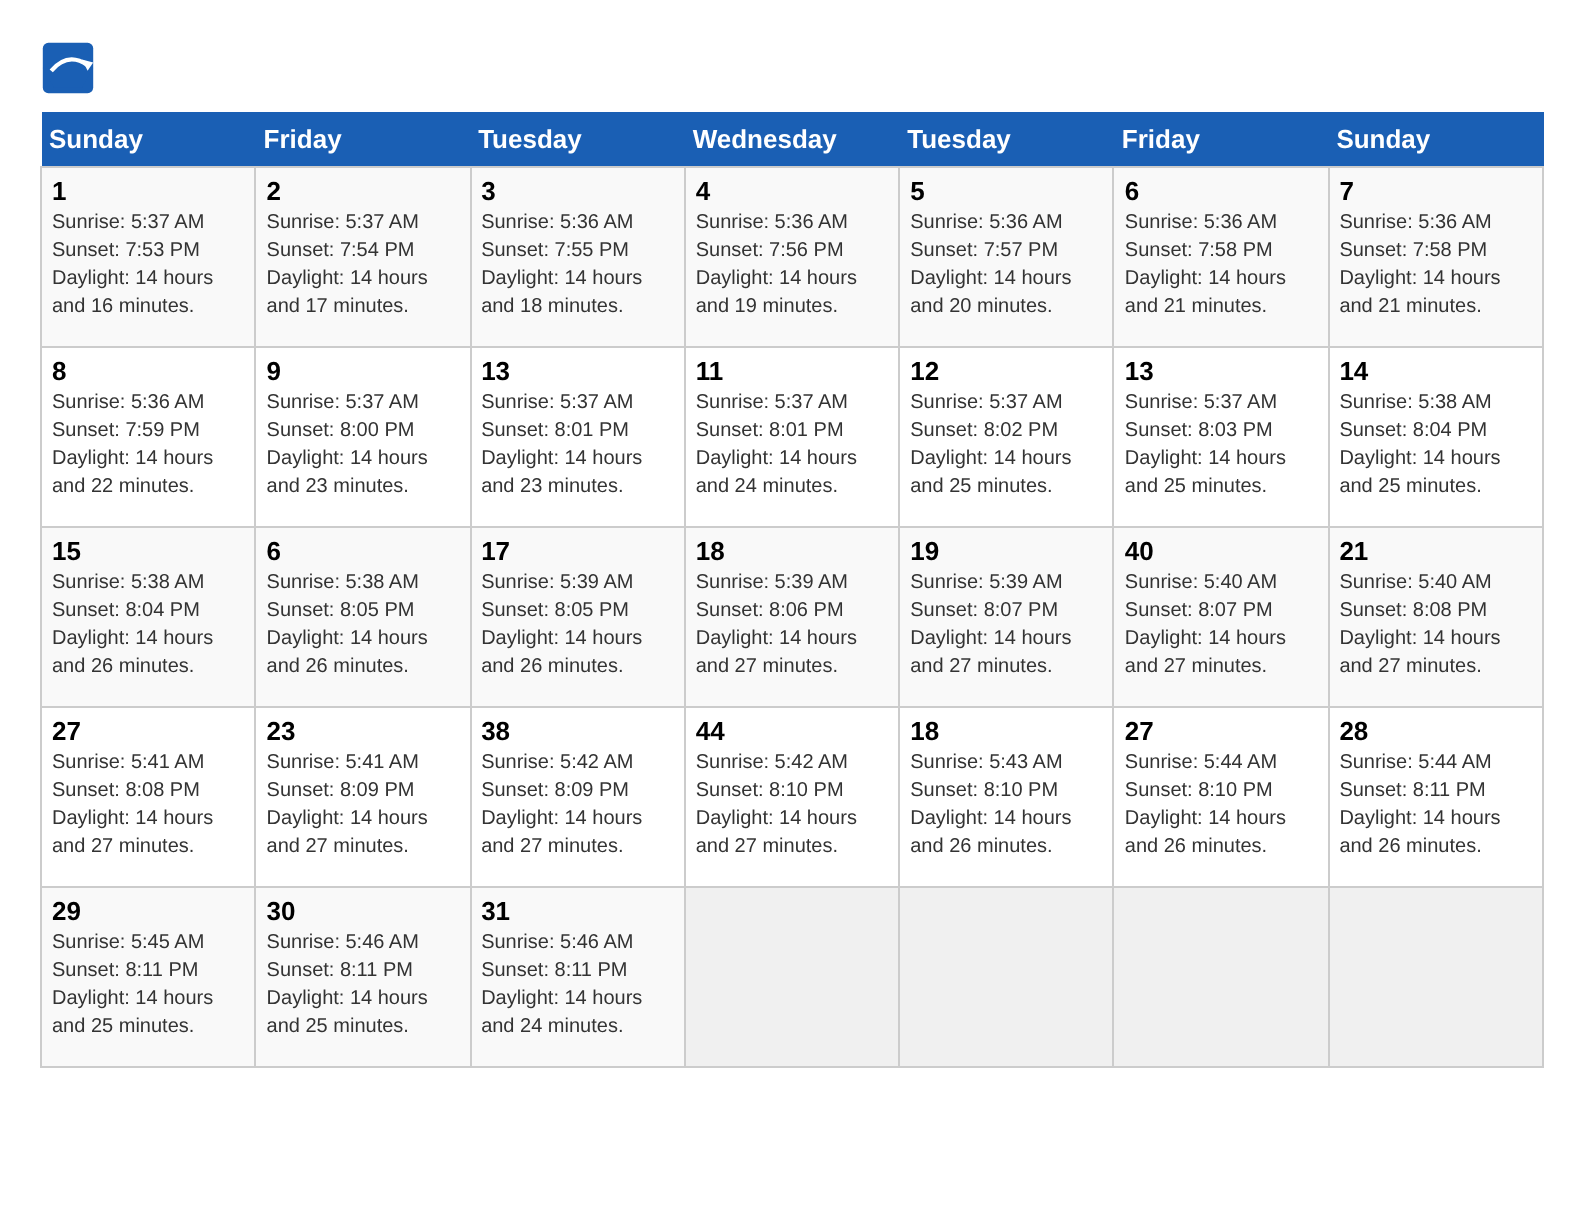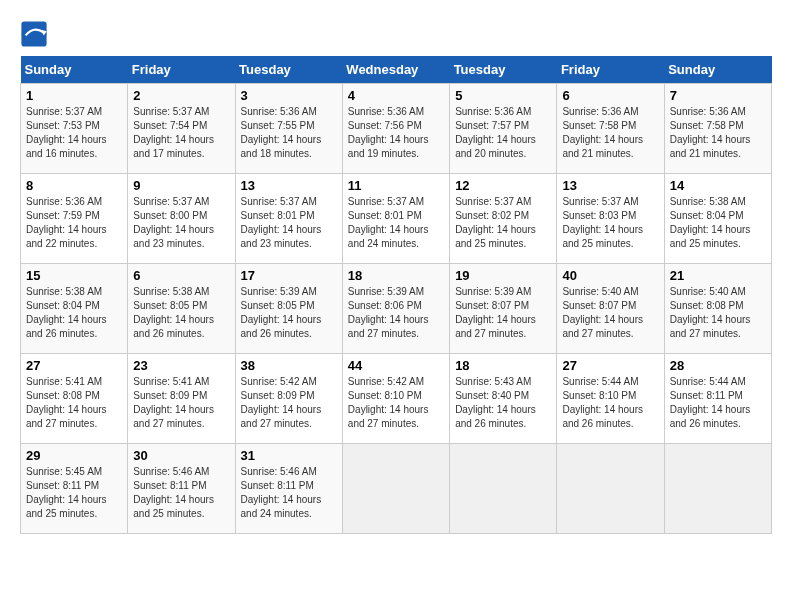--- a/index.html
+++ b/index.html
@@ -300,21 +300,21 @@
         <td>
           <span class="day-num">44</span>
           <div class="day-info" style="white-space: pre-line;">Sunrise: 5:42 AM
 Sunset: 8:10 PM
 Daylight: 14 hours
 and 27 minutes.</div>
         </td>
         <td>
           <span class="day-num">18</span>
           <div class="day-info" style="white-space: pre-line;">Sunrise: 5:43 AM
-Sunset: 8:40 PM
+Sunset: 8:10 PM
 Daylight: 14 hours
 and 26 minutes.</div>
         </td>
         <td>
           <span class="day-num">27</span>
           <div class="day-info" style="white-space: pre-line;">Sunrise: 5:44 AM
 Sunset: 8:10 PM
 Daylight: 14 hours
 and 26 minutes.</div>
         </td>

